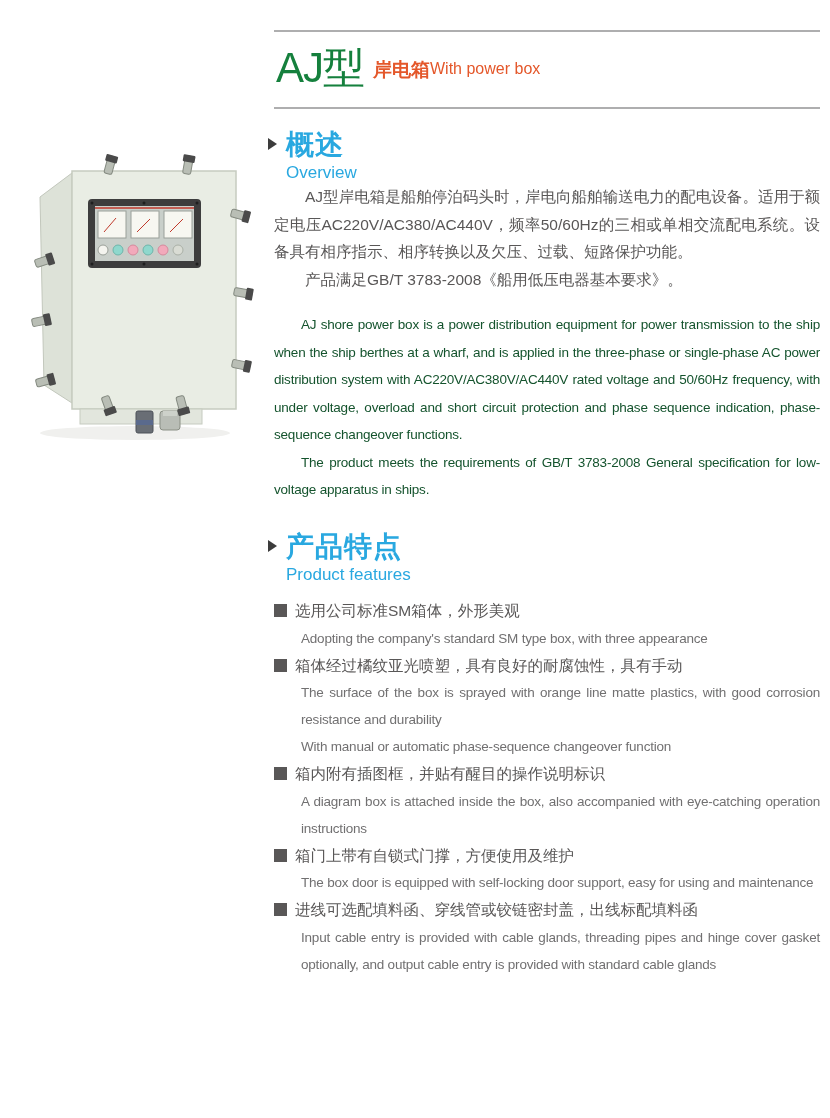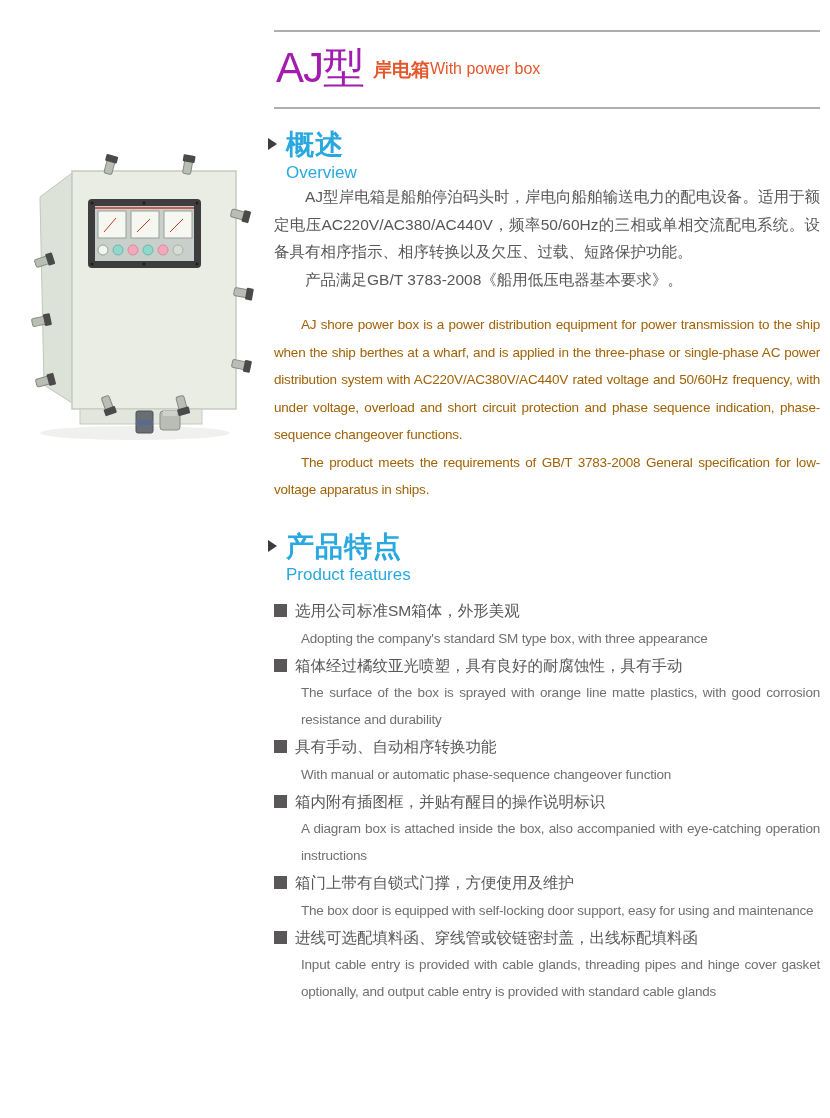--- a/index.html
+++ b/index.html
@@ -12,41 +12,41 @@
   
   .photo{position:absolute;left:10px;top:143px;width:246px;height:302px;}
 
   
   .rule{position:absolute;left:274px;width:546px;height:2px;background:#aeaeaf;}
   .rule-top{top:30px;}
   .rule-mid{top:107px;}
 
   
   .title-block{position:absolute;left:276px;top:44px;display:flex;align-items:center;}
-  .model{font-size:42px;line-height:48px;color:#a21caf;letter-spacing:-1px;}
+  .model{font-size:42px;line-height:48px;color:#15803d;letter-spacing:-1px;}
   .title-sub{display:flex;margin-left:9px;margin-top:4px;}
   .title-sub .zh{font-size:19px;font-weight:bold;color:#e4572a;line-height:22px;}
   .title-sub .en{font-size:16px;color:#e4572a;line-height:19px;}
 
   
   .section-heading{position:absolute;left:268px;display:flex;align-items:flex-start;}
   .tri{width:0;height:0;border-left:9px solid #3c3c3c;border-top:6px solid transparent;
        border-bottom:6px solid transparent;margin-top:9px;margin-right:9px;flex:0 0 auto;}
   .h-zh{font-size:28px;font-weight:bold;color:#29a8e0;line-height:32px;letter-spacing:1px;}
   .h-en{font-size:17px;color:#29a8e0;line-height:21px;margin-top:1px;}
   #overview-heading{top:129px;}
   #features-heading{top:531px;}
 
   
   .block{position:absolute;left:274px;width:546px;}
   #ov-zh{top:183px;}
   #ov-en{top:311px;}
   .para{margin:0;text-align:justify;}
   .para.zh{font-size:15.5px;line-height:27.5px;color:#595757;text-indent:2em;}
-  .para.en{font-size:13.5px;line-height:27.5px;color:#a16207;text-indent:2em;letter-spacing:-0.2px;}
+  .para.en{font-size:13.5px;line-height:27.5px;color:#14532d;text-indent:2em;letter-spacing:-0.2px;}
 
   
   #features-list{top:597px;}
   .feat-zh{font-size:15.5px;line-height:27.5px;color:#595757;}
   .sq{display:inline-block;width:13px;height:13px;background:#595757;margin-right:8px;vertical-align:-1px;}
   .feat-en{font-size:13.5px;line-height:27px;color:#717071;text-align:justify;
            margin:0 0 0 27px;letter-spacing:-0.2px;}
 </style>
 </head>
 <body>
@@ -162,21 +162,20 @@
   <div class="block" id="features-list">
     <div class="feat">
       <div class="feat-zh"><span class="sq"></span><span>选用公司标准SM箱体，外形美观</span></div>
       <p class="feat-en">Adopting the company's standard SM type box, with three appearance</p>
     </div>
     <div class="feat">
       <div class="feat-zh"><span class="sq"></span><span>箱体经过橘纹亚光喷塑，具有良好的耐腐蚀性，具有手动</span></div>
       <p class="feat-en">The surface of the box is sprayed with orange line matte plastics, with good corrosion resistance and durability</p>
     </div>
     <div class="feat">
-      <div class="feat-zh"><span class="sq"></span><span>具有手动、自动相序转换功能</span></div>
       <p class="feat-en">With manual or automatic phase-sequence changeover function</p>
     </div>
     <div class="feat">
       <div class="feat-zh"><span class="sq"></span><span>箱内附有插图框，并贴有醒目的操作说明标识</span></div>
       <p class="feat-en">A diagram box is attached inside the box, also accompanied with eye-catching operation instructions</p>
     </div>
     <div class="feat">
       <div class="feat-zh"><span class="sq"></span><span>箱门上带有自锁式门撑，方便使用及维护</span></div>
       <p class="feat-en">The box door is equipped with self-locking door support, easy for using and maintenance</p>
     </div>

